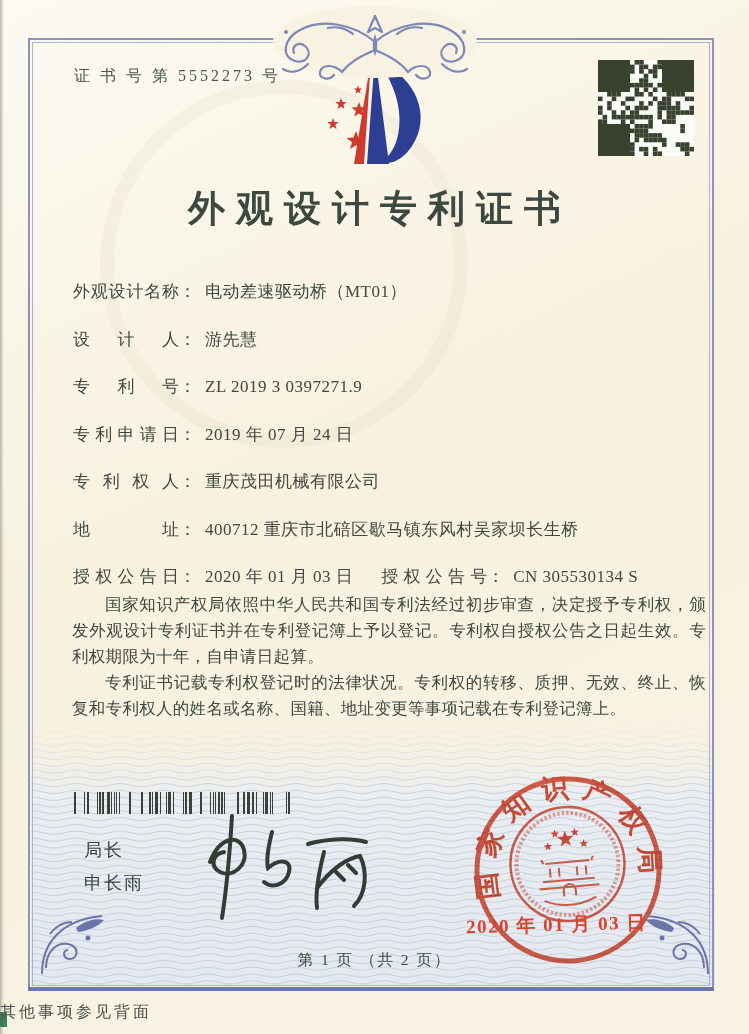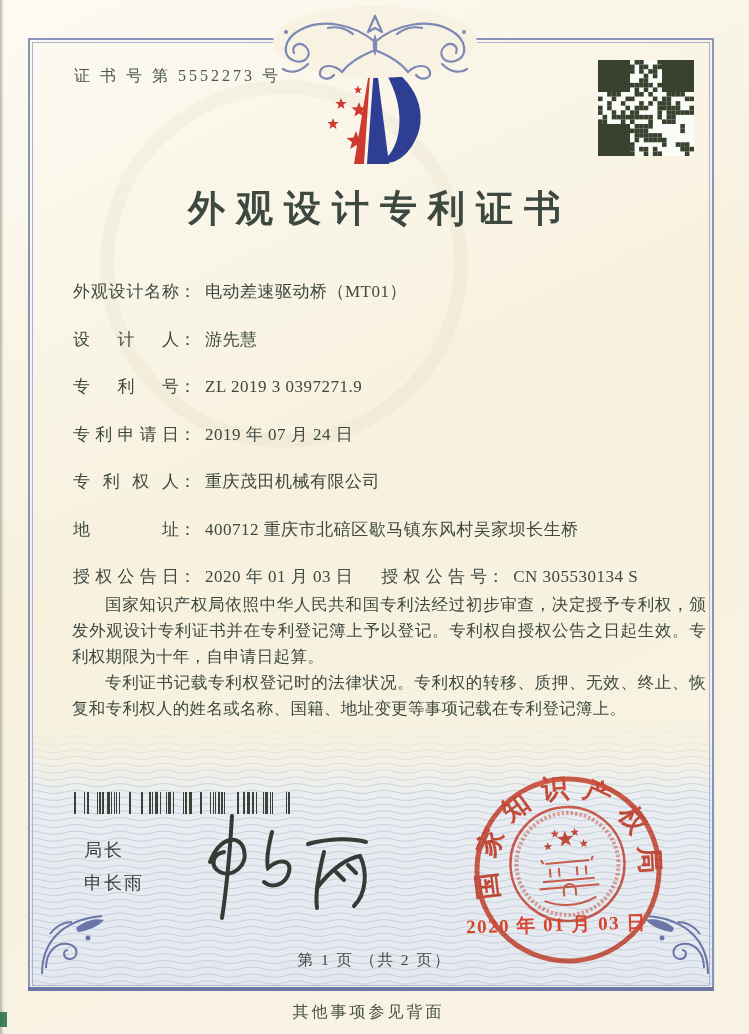--- a/index.html
+++ b/index.html
@@ -50,21 +50,21 @@
   
   .barcode{position:absolute;left:74px;top:792px;z-index:3;}
   .barcode rect{fill:#3c423a;}
   .signer{position:absolute;left:84px;top:834px;font-size:18px;line-height:33px;color:#39433b;z-index:3;letter-spacing:2px;}
   .sig{position:absolute;left:196px;top:810px;z-index:3;}
   .seal{position:absolute;left:458px;top:772px;z-index:4;mix-blend-mode:multiply;opacity:.93;}
   .seal-date{position:absolute;left:466px;top:912px;z-index:4;font-size:19px;font-weight:bold;
     color:#d6452f;letter-spacing:1.5px;white-space:nowrap;transform:rotate(-1.5deg);}
   .page-no{position:absolute;left:0;right:0;top:950px;text-align:center;font-size:15.5px;
     letter-spacing:2px;color:#3e4941;z-index:3;}
-  .back-note{position:absolute;left:0;right:12px;top:1002px;text-align:center;font-size:16px;
+  .back-note{position:absolute;left:0;right:12px;top:1002px;text-align:left;font-size:16px;
     letter-spacing:3px;color:#49524a;z-index:3;}
   .qr rect{fill:#39412f;}
   .qr .qbg{fill:#fbfbf7;}
 </style>
 </head>
 <body>
 
 <div class="page">
 
   <div class="scan-left"></div>

